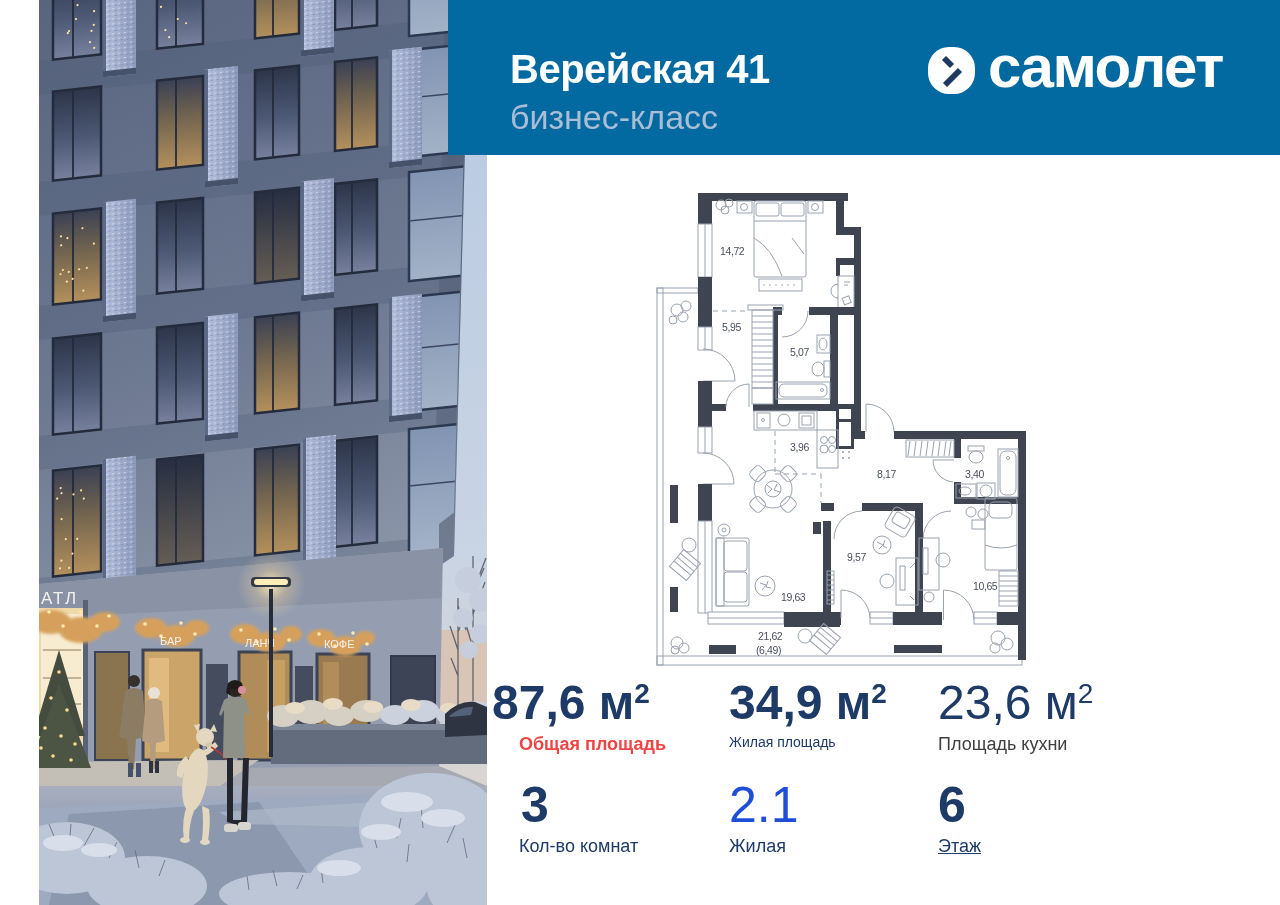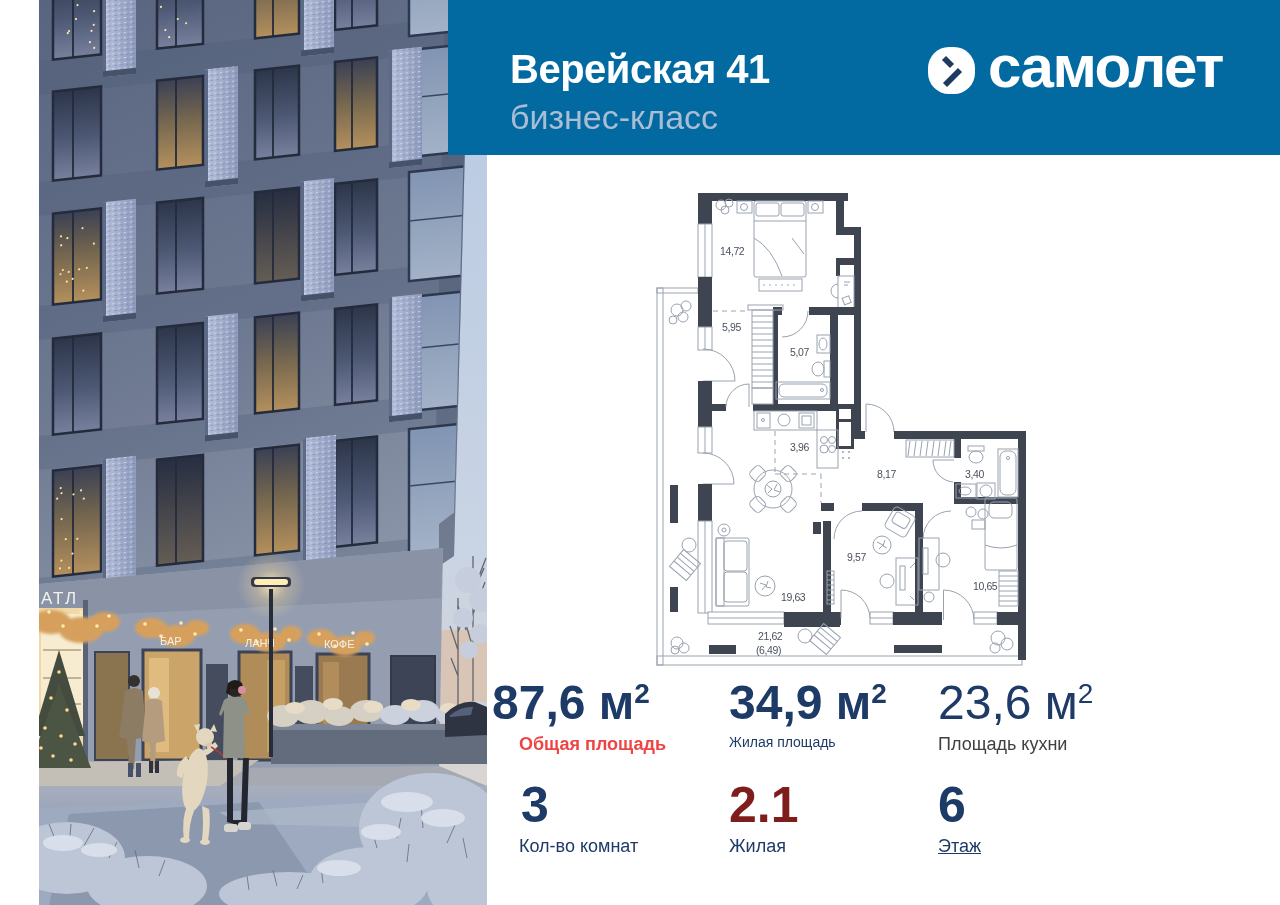--- a/index.html
+++ b/index.html
@@ -878,17 +878,17 @@
 
 <div class="abs" style="left:729px;top:675px;font-size:48px;font-weight:bold;color:#1e3a66;">34,9 м<span style="font-size:28px;position:relative;top:-16px;">2</span></div>
 <div class="abs" style="left:729px;top:734px;font-size:14px;color:#1e3a66;">Жилая площадь</div>
 
 <div class="abs" style="left:938px;top:675px;font-size:48px;font-weight:normal;color:#1e3a66;">23,6 м<span style="font-size:28px;position:relative;top:-16px;">2</span></div>
 <div class="abs" style="left:938px;top:734px;font-size:18px;color:#404040;">Площадь кухни</div>
 
 <div class="abs" style="left:521px;top:776px;font-size:50px;font-weight:bold;color:#1e3a66;">3</div>
 <div class="abs" style="left:519px;top:836px;font-size:18px;color:#1e3a66;">Кол-во комнат</div>
 
-<div class="abs" style="left:729px;top:776px;font-size:50px;font-weight:bold;color:#7f1d1d;">2.1</div>
+<div class="abs" style="left:729px;top:776px;font-size:50px;font-weight:normal;color:#1d4ed8;">2.1</div>
 <div class="abs" style="left:729px;top:836px;font-size:18px;color:#1e3a66;">Жилая</div>
 
 <div class="abs" style="left:938px;top:776px;font-size:50px;font-weight:bold;color:#1e3a66;">6</div>
 <div class="abs" style="left:938px;top:836px;font-size:18px;color:#1e3a66;text-decoration:underline;">Этаж</div>
 
 </body></html>

